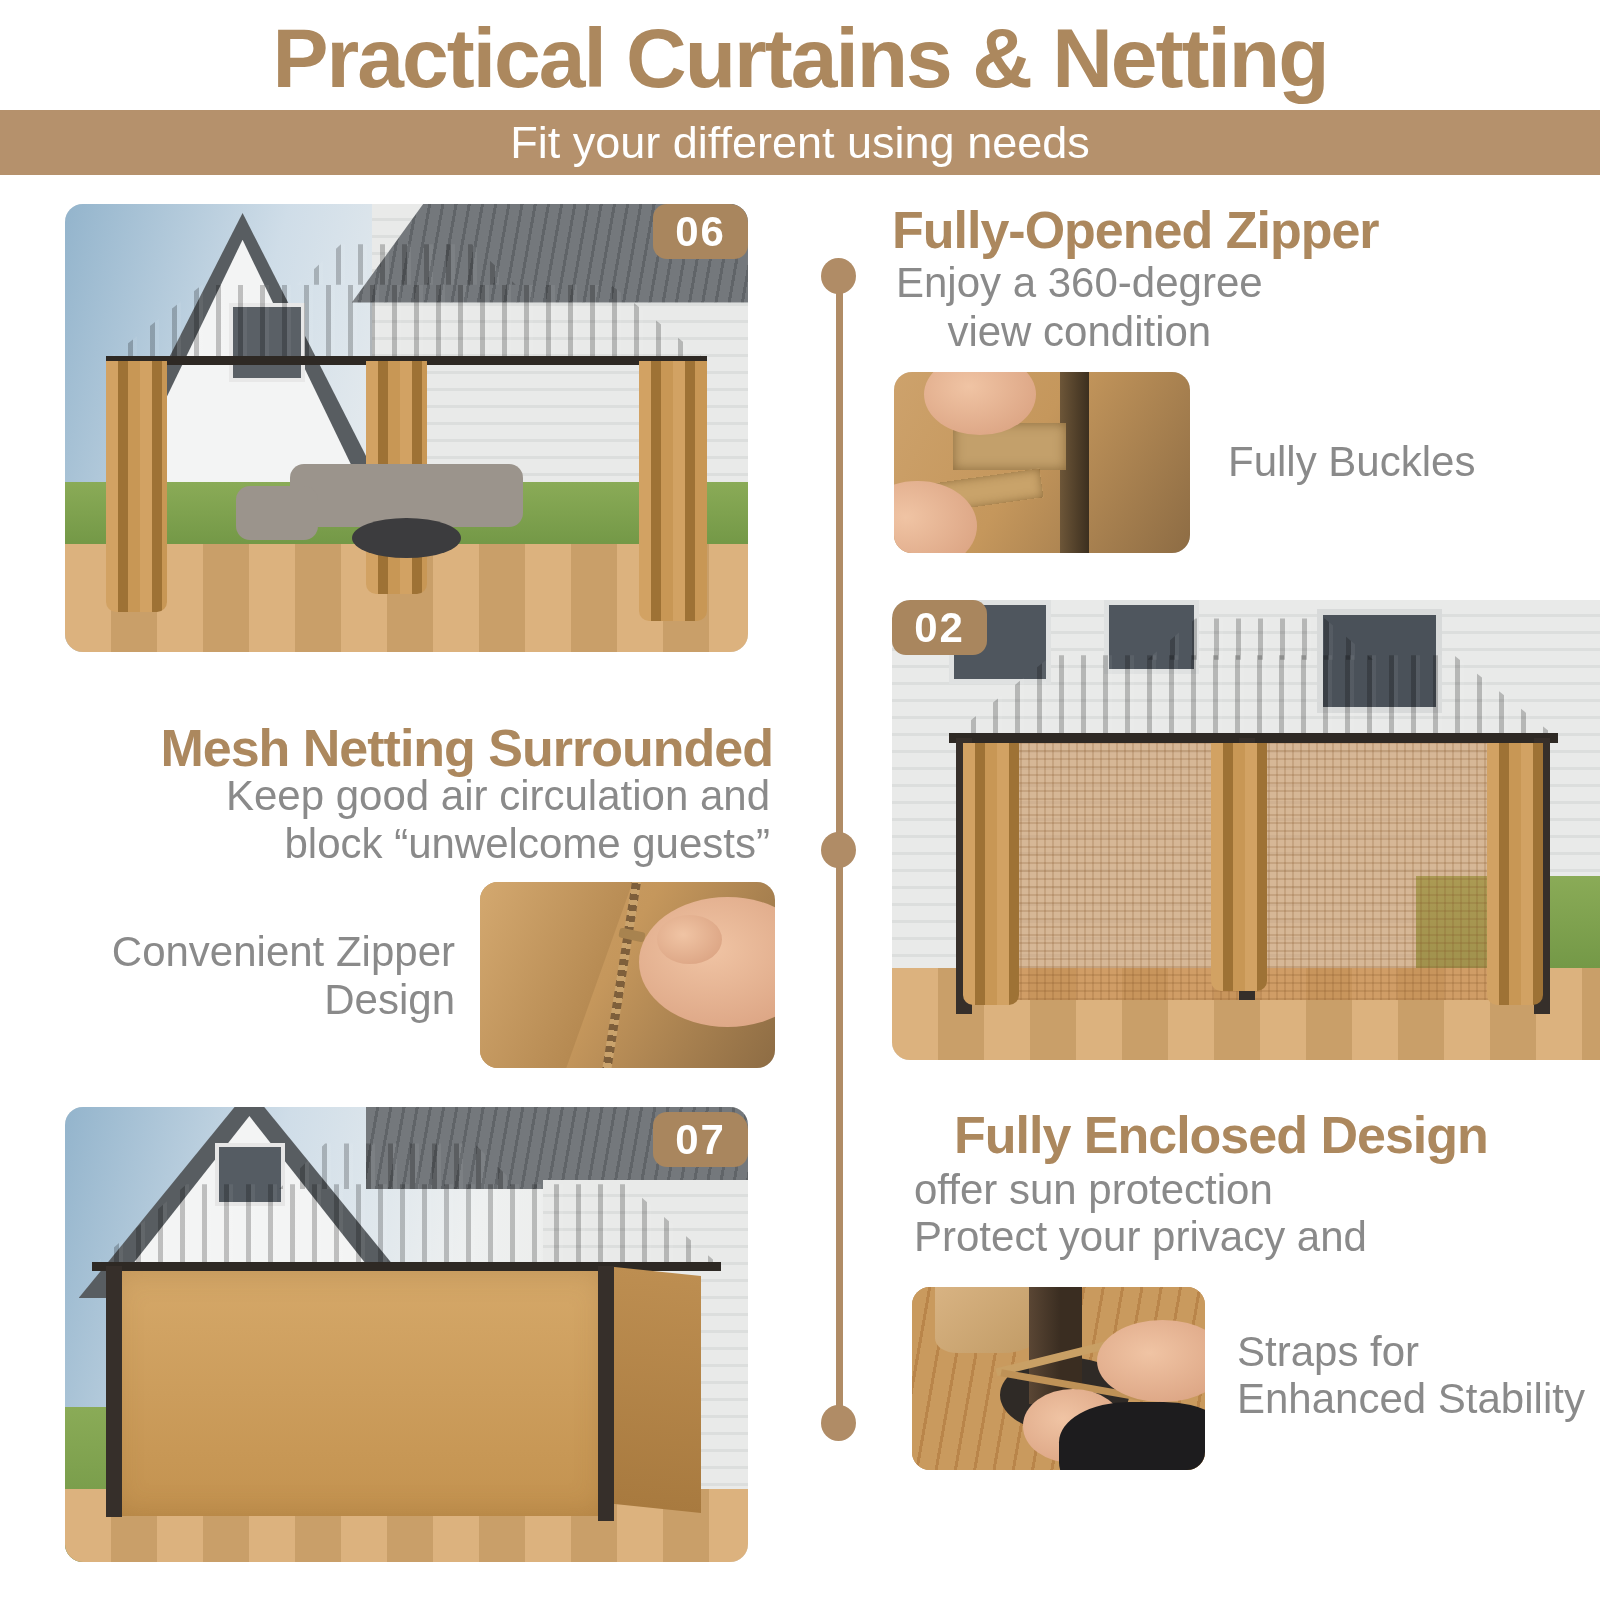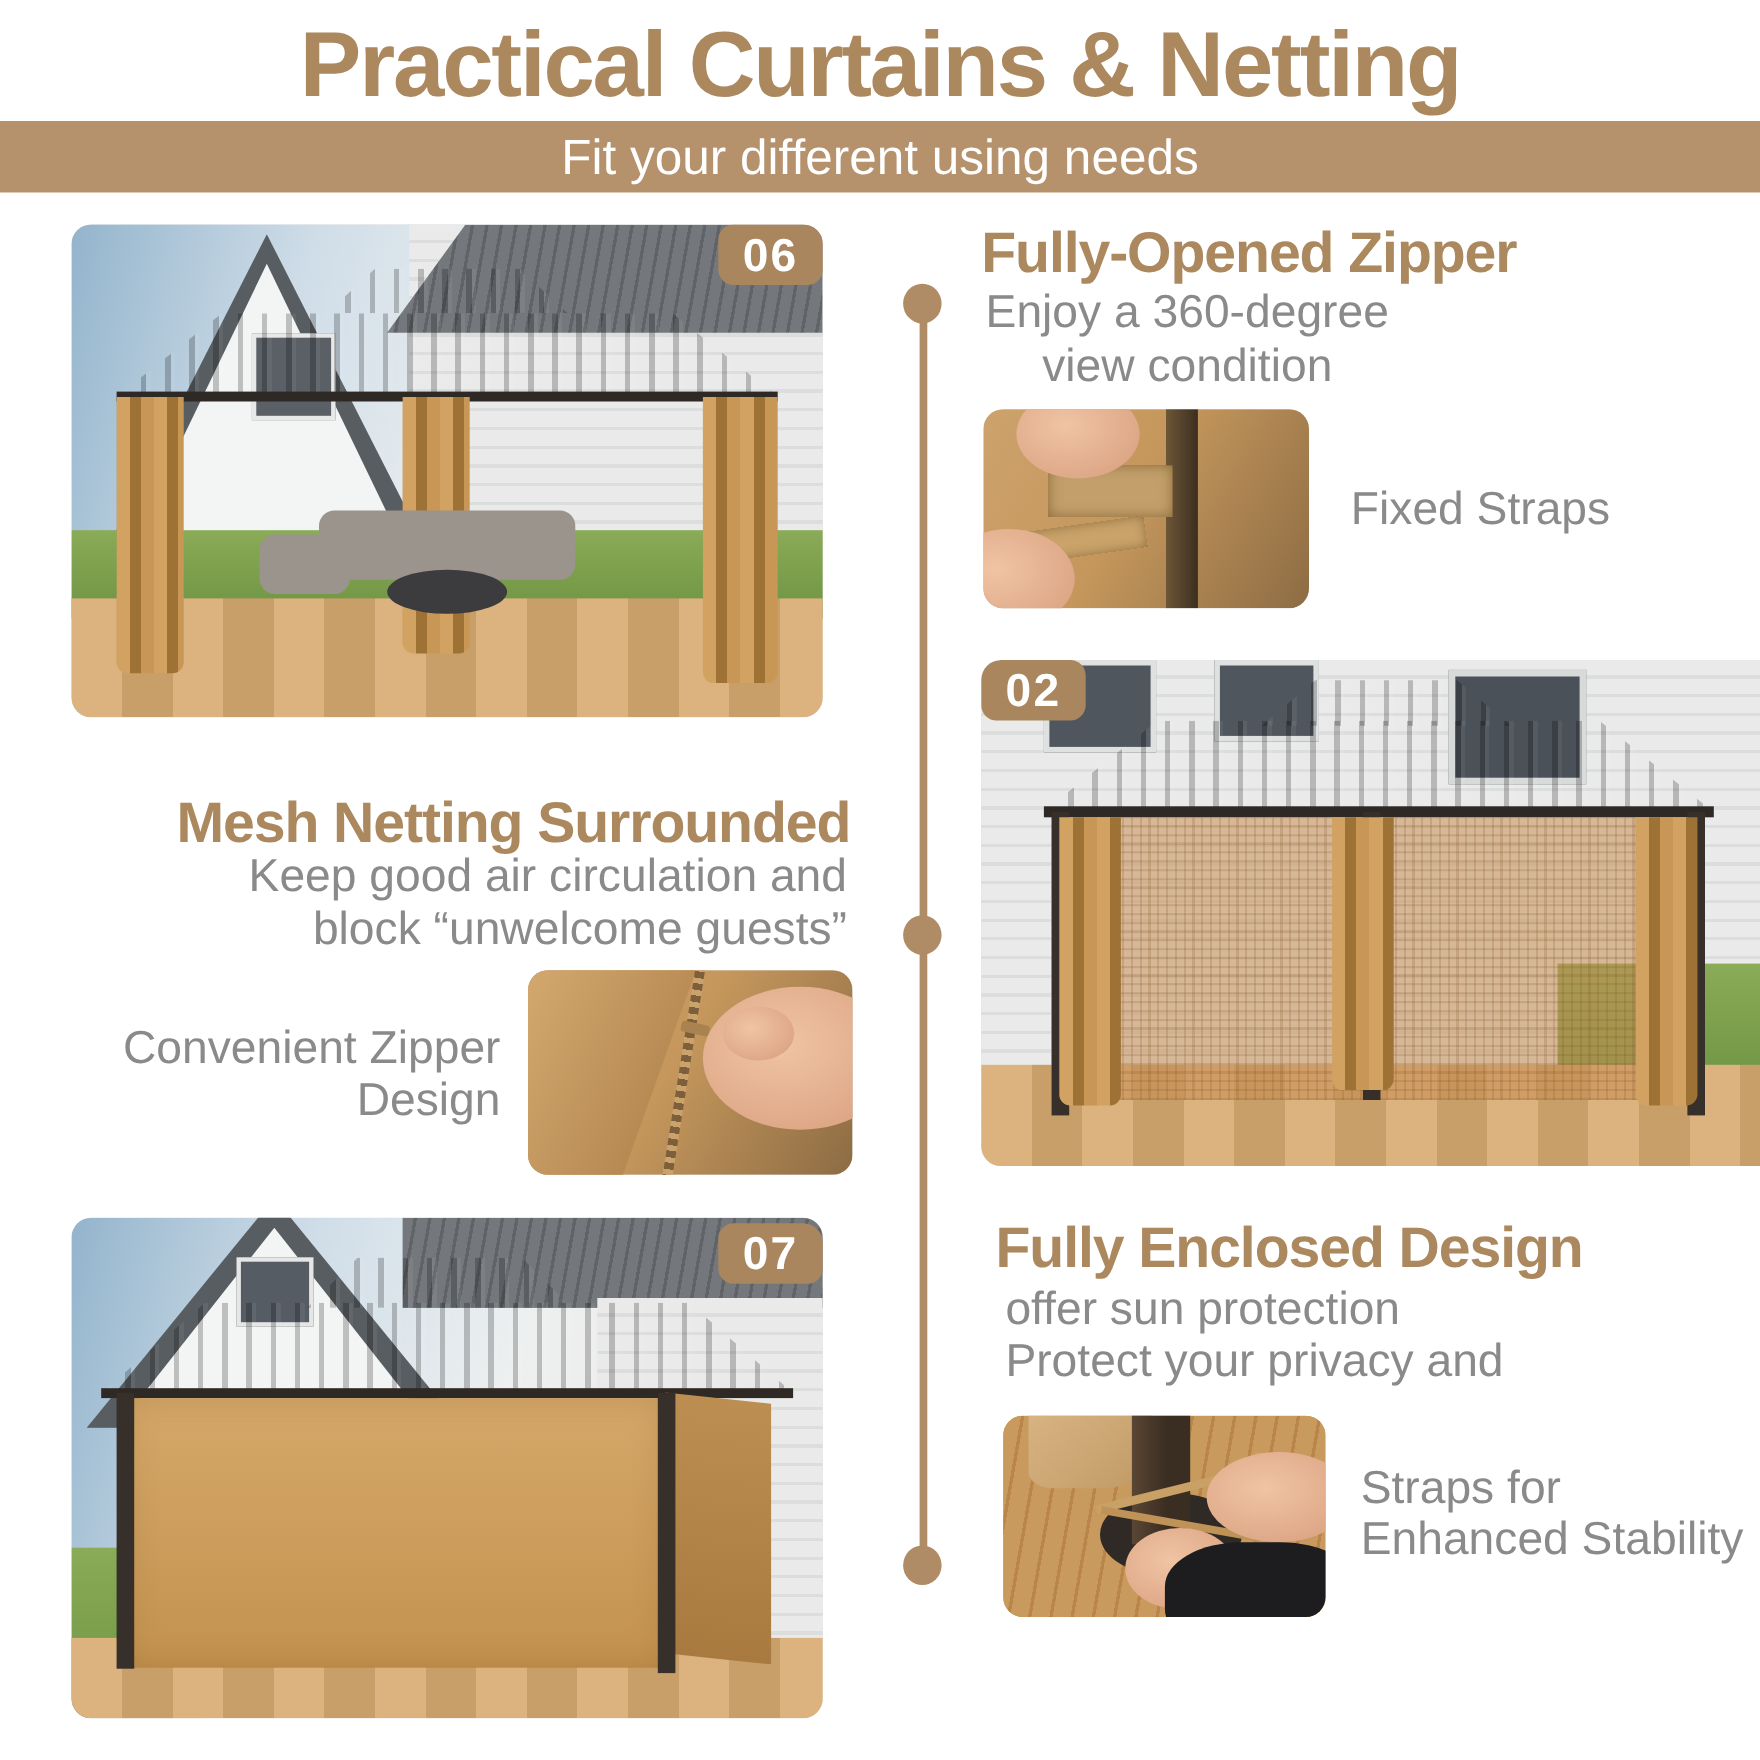--- a/index.html
+++ b/index.html
@@ -101,21 +101,21 @@
   </div>
 
   <div class="photo" style="left:894px;top:372px;width:296px;height:181px;">
     <div class="fabric"></div>
     <div style="left:56%;top:0;width:10%;height:100%;background:linear-gradient(90deg,#6d5638,#3c2f1f);"></div>
     <div style="left:20%;top:28%;width:38%;height:26%;background:#c3a06b;box-shadow:inset 0 0 12px rgba(90,60,20,.55);"></div>
     <div style="left:8%;top:58%;width:42%;height:16%;background:#c9a36a;transform:rotate(-8deg);box-shadow:inset 0 0 10px rgba(90,60,20,.5);"></div>
     <div class="skin" style="left:10%;top:-10%;width:38%;height:45%;"></div>
     <div class="skin" style="left:-12%;top:60%;width:40%;height:50%;"></div>
   </div>
-  <div class="cap" style="left:1228px;top:438px;">Fixed Straps</div>
+  <div class="cap" style="left:1228px;top:438px;">Fully Buckles</div>
 
   <div class="photo" style="left:892px;top:600px;width:708px;height:460px;border-radius:18px 0 0 18px;">
     <div class="siding" style="inset:0;"></div>
     <div class="shingle" style="left:0;top:6%;width:46%;height:16%;clip-path:polygon(0 100%,0 30%,85% 0,100% 100%);"></div>
     <div style="left:8%;top:0;width:13%;height:16%;background:#4f565e;border:5px solid #dfe1e1;"></div>
     <div style="left:30%;top:0;width:12%;height:14%;background:#4f565e;border:5px solid #dfe1e1;"></div>
     <div style="left:60%;top:2%;width:16%;height:20%;background:#4a5159;border:6px solid #d8dada;"></div>
     <div class="grass" style="left:74%;top:60%;width:26%;height:26%;"></div>
     <div class="deck" style="left:0;top:80%;width:100%;height:20%;"></div>
     <div class="roof roofrib" style="left:33%;top:4%;width:38%;height:9%;clip-path:polygon(8% 100%,26% 0,74% 0,92% 100%);"></div>
@@ -166,21 +166,21 @@
     <div class="eave" style="left:4%;top:34%;width:92%;height:2%;"></div>
     <div style="left:7%;top:36%;width:72%;height:54%;background:linear-gradient(180deg,#d5a869,#c3924f);box-shadow:inset 0 0 30px rgba(120,80,30,.25);"></div>
     <div style="left:79%;top:36%;width:14%;height:52%;background:linear-gradient(180deg,#bd8e51,#a87a3f);transform:skewY(6deg);"></div>
     <div class="post" style="left:6%;top:35%;height:55%;"></div>
     <div class="post" style="left:78%;top:35%;height:56%;"></div>
     <div class="badge tr" style="top:5px;">
       <span>07</span>
     </div>
   </div>
 
-  <div class="h2" style="left:905px;top:1105px;">Fully Enclosed Design</div>
+  <div class="h2" style="left:954px;top:1105px;">Fully Enclosed Design</div>
   <div class="body" style="left:914px;top:1166px;line-height:47px;">
     <div>offer sun protection</div>
     <div>Protect your privacy and</div>
   </div>
 
   <div class="photo" style="left:912px;top:1287px;width:293px;height:183px;">
     <div class="wood"></div>
     <div style="left:8%;top:-4%;width:38%;height:40%;background:linear-gradient(140deg,#d9b484,#c09a64);border-radius:0 0 40% 20%;"></div>
     <div style="left:30%;top:38%;width:44%;height:42%;background:#2f2a26;border-radius:50%;"></div>
     <div style="left:40%;top:-6%;width:18%;height:70%;background:linear-gradient(90deg,#5a4634,#3a2d21 60%);"></div>

